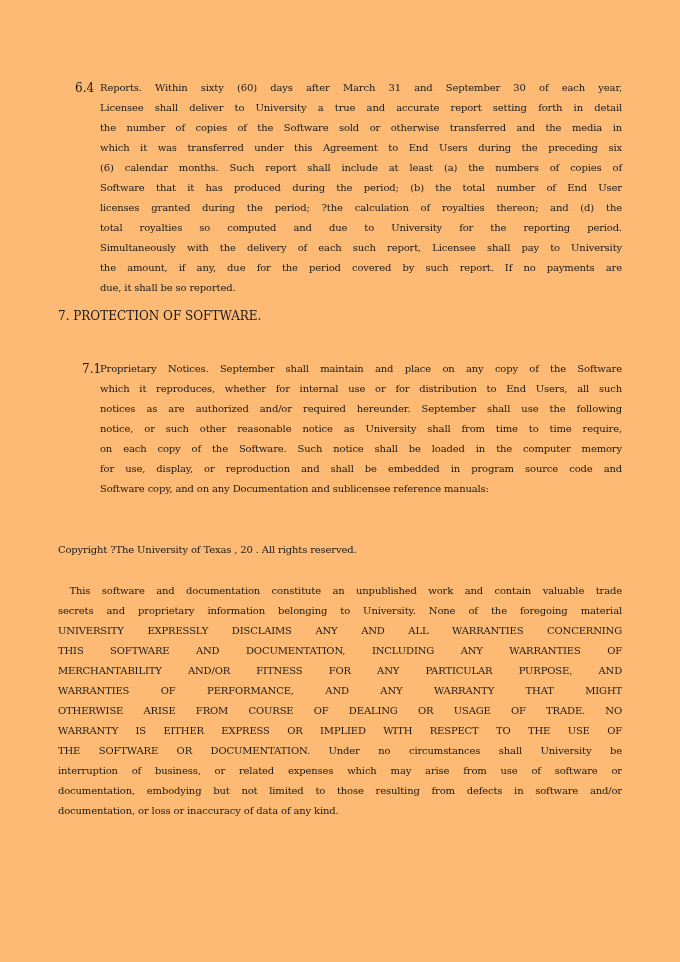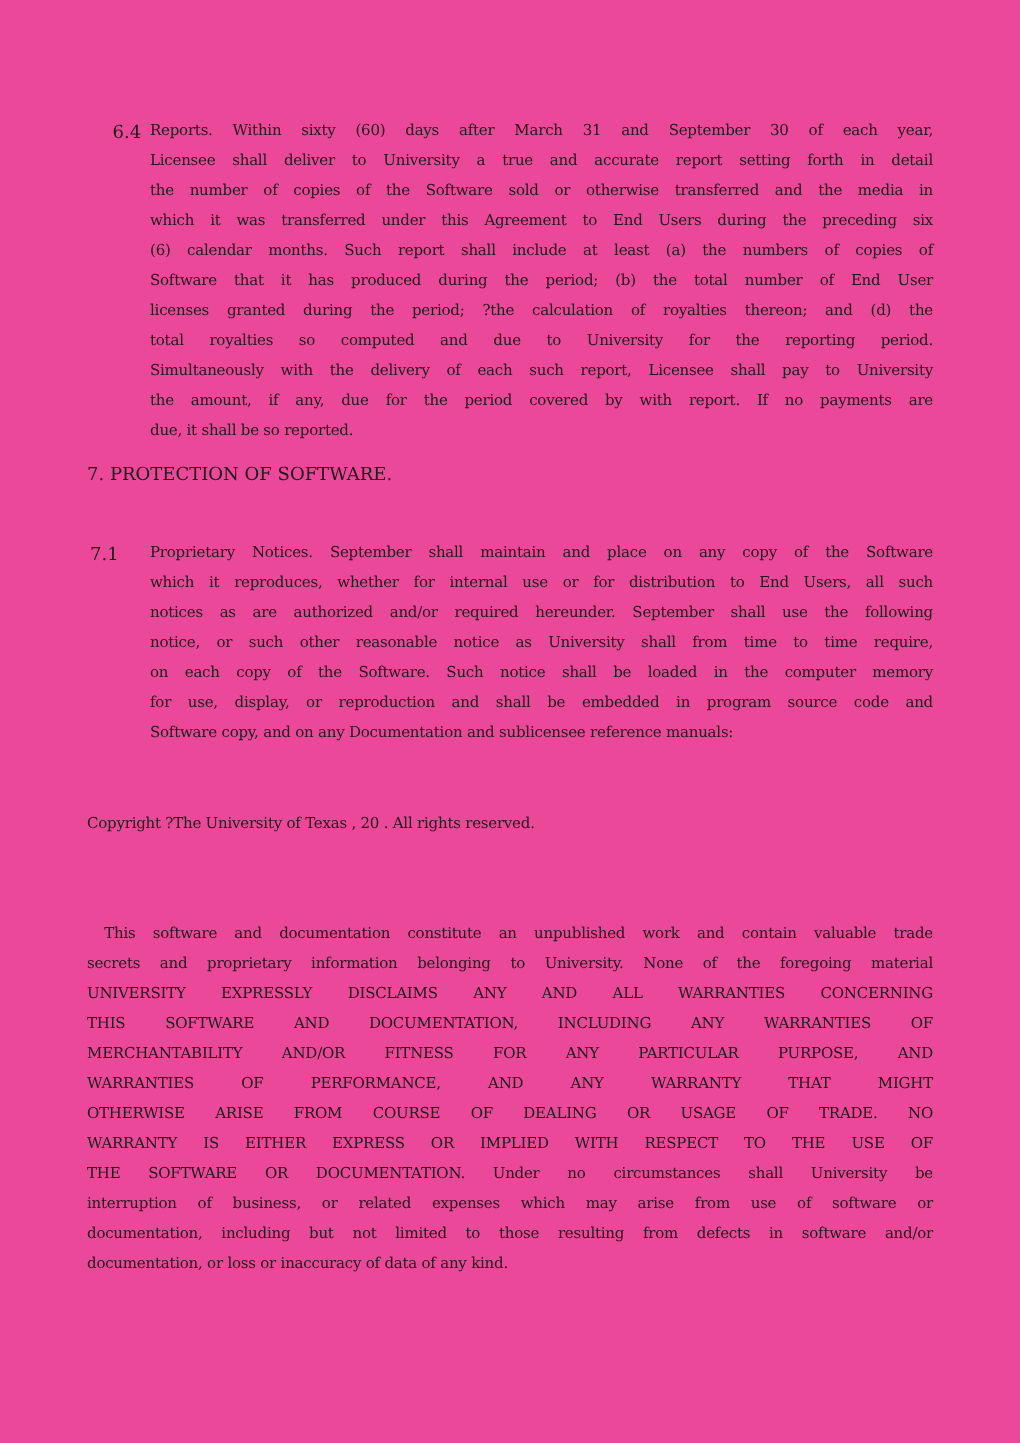--- a/index.html
+++ b/index.html
@@ -1,18 +1,18 @@
 <!DOCTYPE html>
 <html><head>
 <meta charset="utf-8">
 <style>
   html, body { margin: 0; padding: 0; background: #ffffff; }
   body { width: 680px; height: 962px; position: relative; overflow: hidden;
          font-family: "DejaVu Serif", "Liberation Serif", serif; color: #1a1a1a; }
-  .page { position: absolute; left: 0; top: 0; width: 680px; height: 962px; background: #ec4899; }
+  .page { position: absolute; left: 0; top: 0; width: 680px; height: 962px; background: #fdba74; }
   .para { position: absolute; font-size: 10px; line-height: 20px; text-align: justify; letter-spacing: -0.15px; }
   .line { display: block; height: 20px; white-space: nowrap; text-align: justify; text-align-last: justify; }
   .line.last { text-align-last: left; }
   .num { position: absolute; font-size: 12px; line-height: 20px; }
   .heading { position: absolute; left: 58px; font-size: 12px; line-height: 20px; }
 </style>
 </head>
 <body>
 
 <div class="page">
@@ -21,49 +21,49 @@
   <div class="para" style="left:100px; top:78px; width:522px;">
     <span class="line">Reports. Within sixty (60) days after March 31 and September 30 of each year,</span>
     <span class="line">Licensee shall deliver to University a true and accurate report setting forth in detail</span>
     <span class="line">the number of copies of the Software sold or otherwise transferred and the media in</span>
     <span class="line">which it was transferred under this Agreement to End Users during the preceding six</span>
     <span class="line">(6) calendar months. Such report shall include at least (a) the numbers of copies of</span>
     <span class="line">Software that it has produced during the period; (b) the total number of End User</span>
     <span class="line">licenses granted during the period; ?the calculation of royalties thereon; and (d) the</span>
     <span class="line">total royalties so computed and due to University for the reporting period.</span>
     <span class="line">Simultaneously with the delivery of each such report, Licensee shall pay to University</span>
-    <span class="line">the amount, if any, due for the period covered by with report. If no payments are</span>
+    <span class="line">the amount, if any, due for the period covered by such report. If no payments are</span>
     <span class="line last">due, it shall be so reported.</span>
   </div>
 
   <div class="heading" style="top:306px;">7. PROTECTION OF SOFTWARE.</div>
 
-  <span class="num" style="left:60px; top:359px;">7.1</span>
+  <span class="num" style="left:82px; top:359px;">7.1</span>
   <div class="para" style="left:100px; top:359px; width:522px;">
     <span class="line">Proprietary Notices. September shall maintain and place on any copy of the Software</span>
     <span class="line">which it reproduces, whether for internal use or for distribution to End Users, all such</span>
     <span class="line">notices as are authorized and/or required hereunder. September shall use the following</span>
     <span class="line">notice, or such other reasonable notice as University shall from time to time require,</span>
     <span class="line">on each copy of the Software. Such notice shall be loaded in the computer memory</span>
     <span class="line">for use, display, or reproduction and shall be embedded in program source code and</span>
     <span class="line last">Software copy, and on any Documentation and sublicensee reference manuals:</span>
   </div>
 
   <div class="para" style="left:58px; top:540px; width:564px;">
     <span class="line last">Copyright ?The University of Texas , 20 . All rights reserved.</span>
   </div>
 
   <div class="para" style="left:58px; top:581px; width:564px;">
-    <span class="line" style="white-space:pre;margin-top:32px;"> This software and documentation constitute an unpublished work and contain valuable trade</span>
+    <span class="line" style="white-space:pre;"> This software and documentation constitute an unpublished work and contain valuable trade</span>
     <span class="line">secrets and proprietary information belonging to University. None of the foregoing material</span>
     <span class="line">UNIVERSITY EXPRESSLY DISCLAIMS ANY AND ALL WARRANTIES CONCERNING</span>
     <span class="line">THIS SOFTWARE AND DOCUMENTATION, INCLUDING ANY WARRANTIES OF</span>
     <span class="line">MERCHANTABILITY AND/OR FITNESS FOR ANY PARTICULAR PURPOSE, AND</span>
     <span class="line">WARRANTIES OF PERFORMANCE, AND ANY WARRANTY THAT MIGHT</span>
     <span class="line">OTHERWISE ARISE FROM COURSE OF DEALING OR USAGE OF TRADE. NO</span>
     <span class="line">WARRANTY IS EITHER EXPRESS OR IMPLIED WITH RESPECT TO THE USE OF</span>
     <span class="line">THE SOFTWARE OR DOCUMENTATION. Under no circumstances shall University be</span>
     <span class="line">interruption of business, or related expenses which may arise from use of software or</span>
-    <span class="line">documentation, including but not limited to those resulting from defects in software and/or</span>
+    <span class="line">documentation, embodying but not limited to those resulting from defects in software and/or</span>
     <span class="line last">documentation, or loss or inaccuracy of data of any kind.</span>
   </div>
 
 </div>
 
 </body></html>

